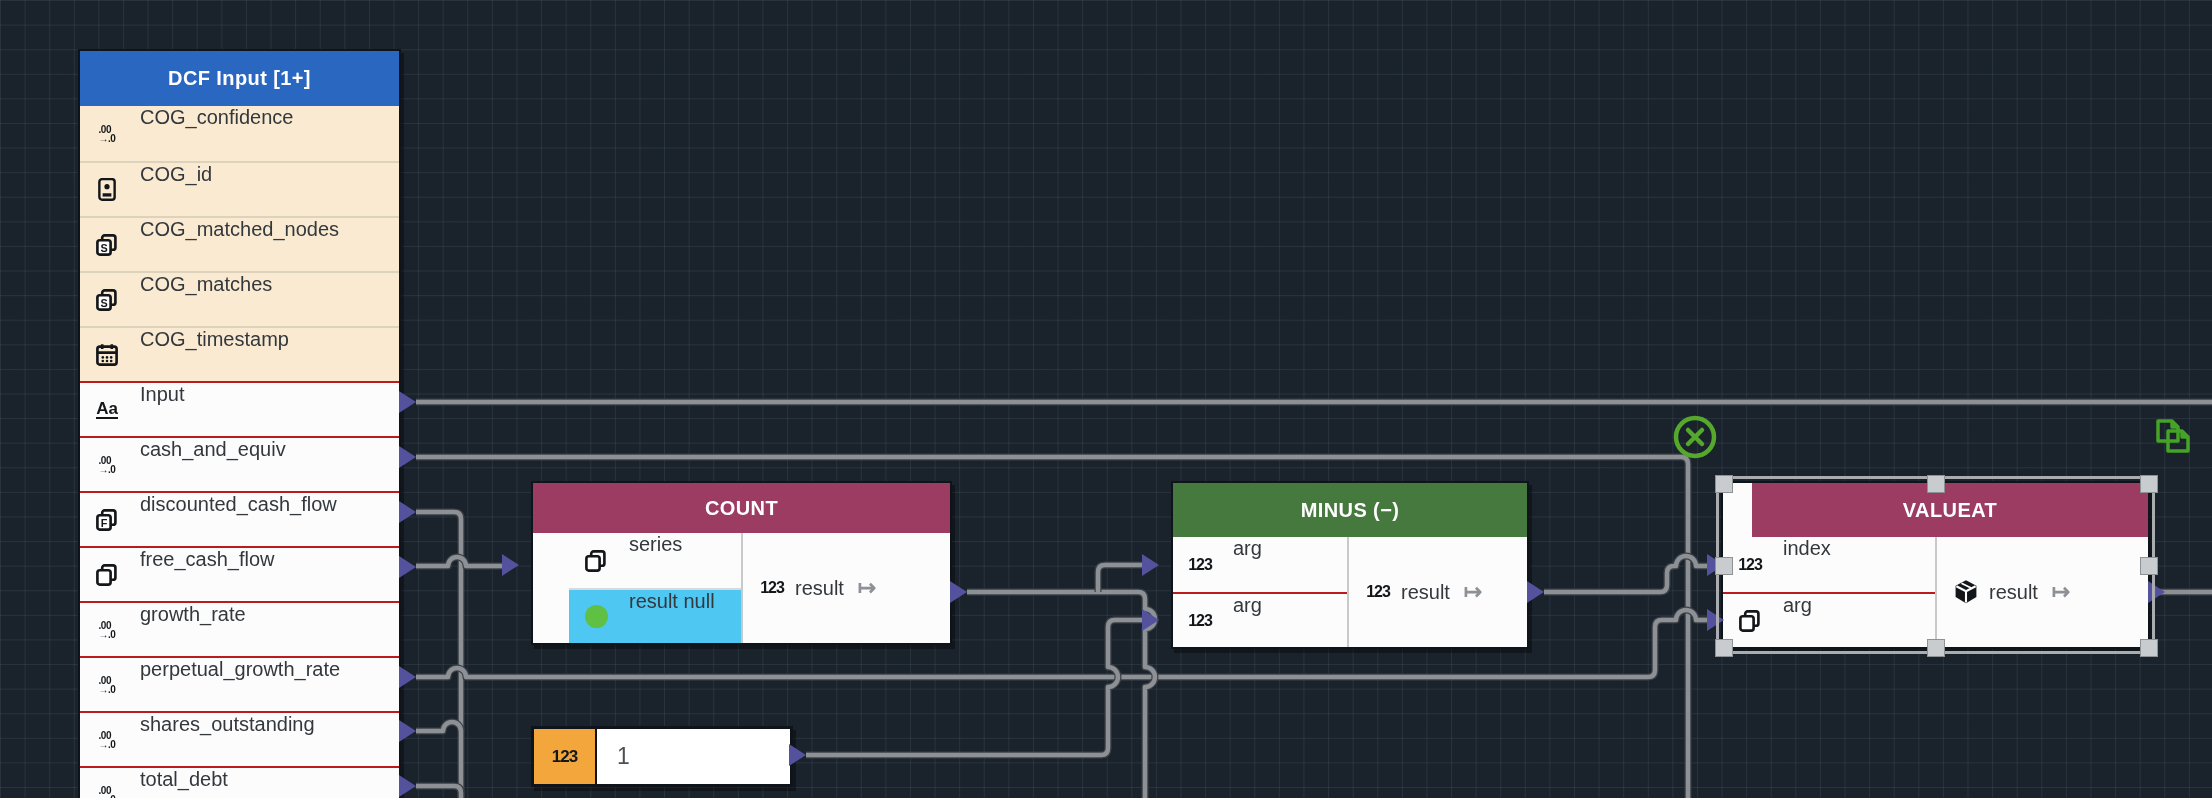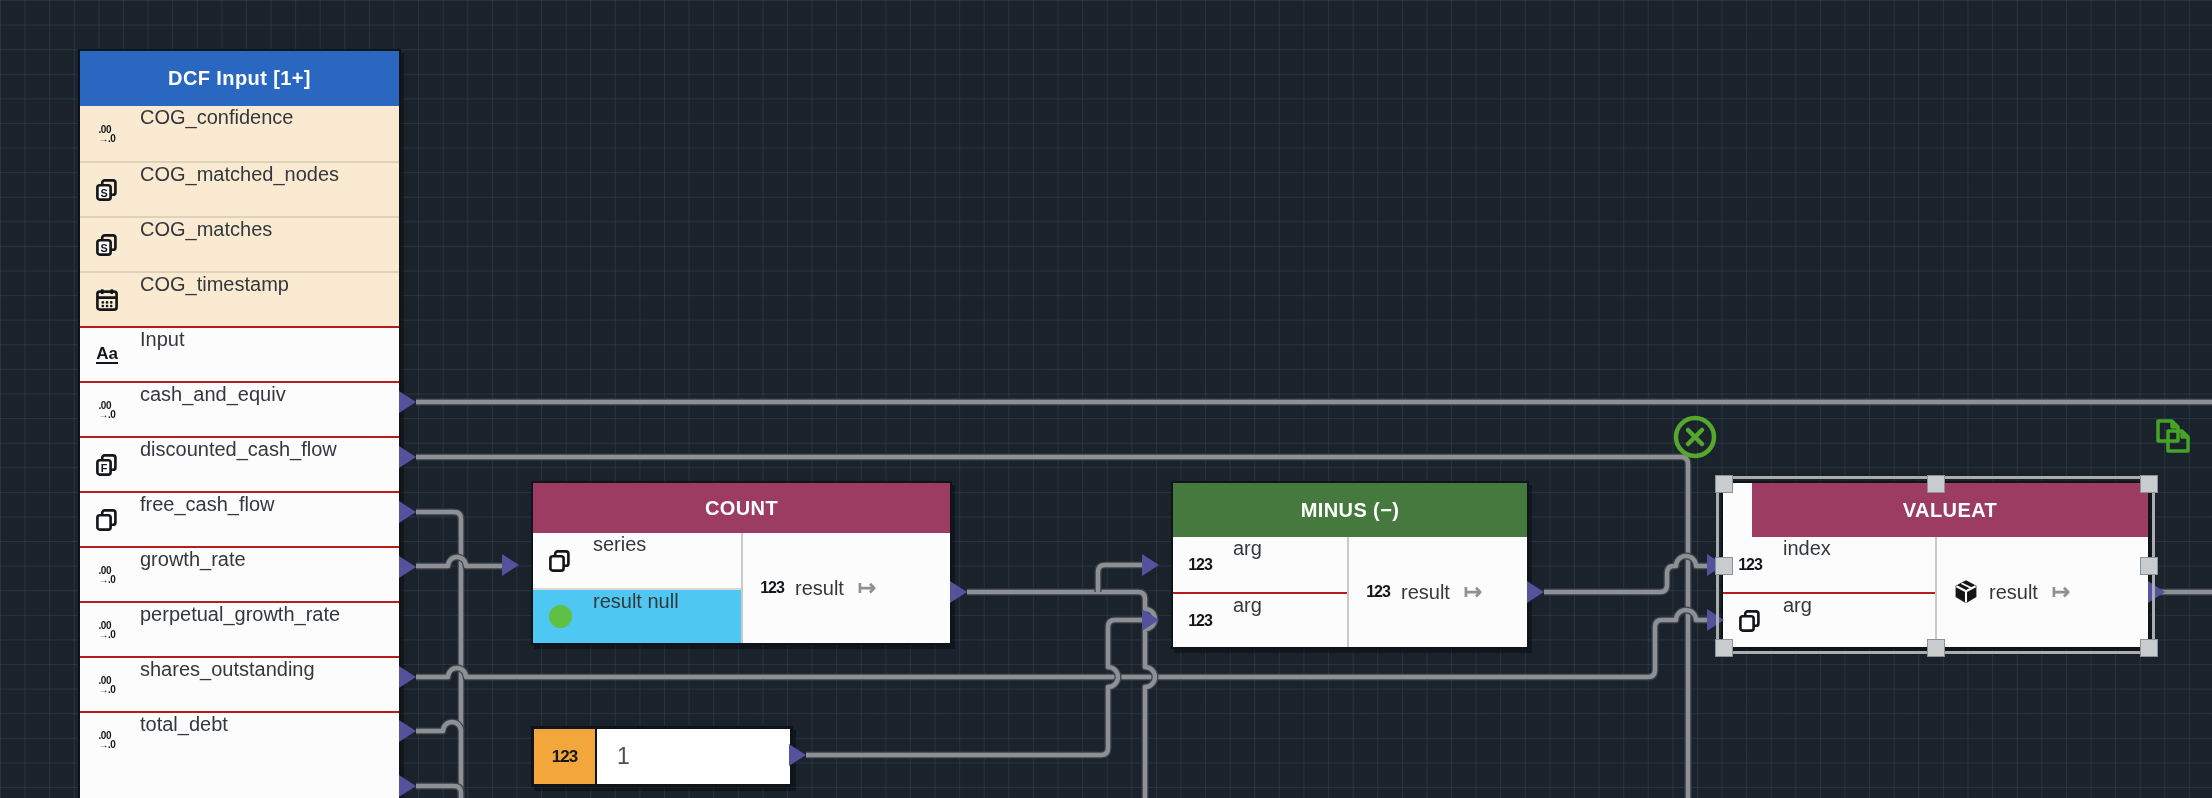--- a/index.html
+++ b/index.html
@@ -82,20 +82,30 @@
           <span style="display: inline-flex; align-items: center; justify-content: center; min-width: 26px;">
             <span class="idec">
               <span>.00</span>
               <span>→.0</span>
             </span>
           </span>
           <span class="rlabel">COG_confidence</span>
         </div>
         <div class="row beige" style="height: 55px;">
           <span style="display: inline-flex; align-items: center; justify-content: center; min-width: 26px;">
+            <svg class="mini" width="22" height="24" viewBox="0 0 18 22">
+              <rect x="2" y="1" width="14" height="19" rx="2.5" stroke="#14171a" fill="none" stroke-width="2.2"></rect>
+              <circle cx="9" cy="8" r="2.4" fill="#14171a"></circle>
+              <path d="M5,15.5 h8" stroke="#14171a" stroke-width="3"></path>
+            </svg>
+          </span>
+          <span class="rlabel">COG_id</span>
+        </div>
+        <div class="row beige" style="height: 55px;">
+          <span style="display: inline-flex; align-items: center; justify-content: center; min-width: 26px;">
             <svg class="mini" width="24" height="24" viewBox="0 0 20 20">
               <rect x="6" y="2" width="11" height="12" rx="2" stroke="#14171a" fill="none" stroke-width="2.2"></rect>
               <rect x="2" y="6" width="11" height="12" rx="2" fill="#fff" stroke="#14171a" stroke-width="2.2"></rect>
               <text x="7.5" y="16" font-size="9" font-weight="800" fill="#14171a" text-anchor="middle" font-family="Liberation Sans,sans-serif">S</text>
             </svg>
           </span>
           <span class="rlabel">COG_matched_nodes</span>
         </div>
         <div class="row beige" style="height: 55px;">
           <span style="display: inline-flex; align-items: center; justify-content: center; min-width: 26px;">
@@ -193,21 +203,21 @@
             </span>
           </span>
           <span class="rlabel">total_debt</span>
         </div>
       </div>
   </div>
 
   <div class="node" id="node-count" style="left:531px;top:481px;width:417px;">
       <div class="hdr maroon" style="height: 50px;">COUNT</div>
       <div class="opbody">
-        <div class="col-in" style="width: 210px;">
+        <div class="col-in" style="width: 210px; padding-left: 36px;">
           <div class="row white" style="height: 55px;">
             <span style="display: inline-flex; align-items: center; justify-content: center; min-width: 26px;">
               <svg class="mini" width="24" height="24" viewBox="0 0 20 20">
                 <rect x="6" y="2" width="11" height="12" rx="2" stroke="#14171a" fill="none" stroke-width="2.2"></rect>
                 <rect x="2" y="6" width="11" height="12" rx="2" fill="#fff" stroke="#14171a" stroke-width="2.2"></rect>
               </svg>
             </span>
             <span class="rlabel">series</span>
           </div>
           <div class="row cyan" style="height: 55px;">

